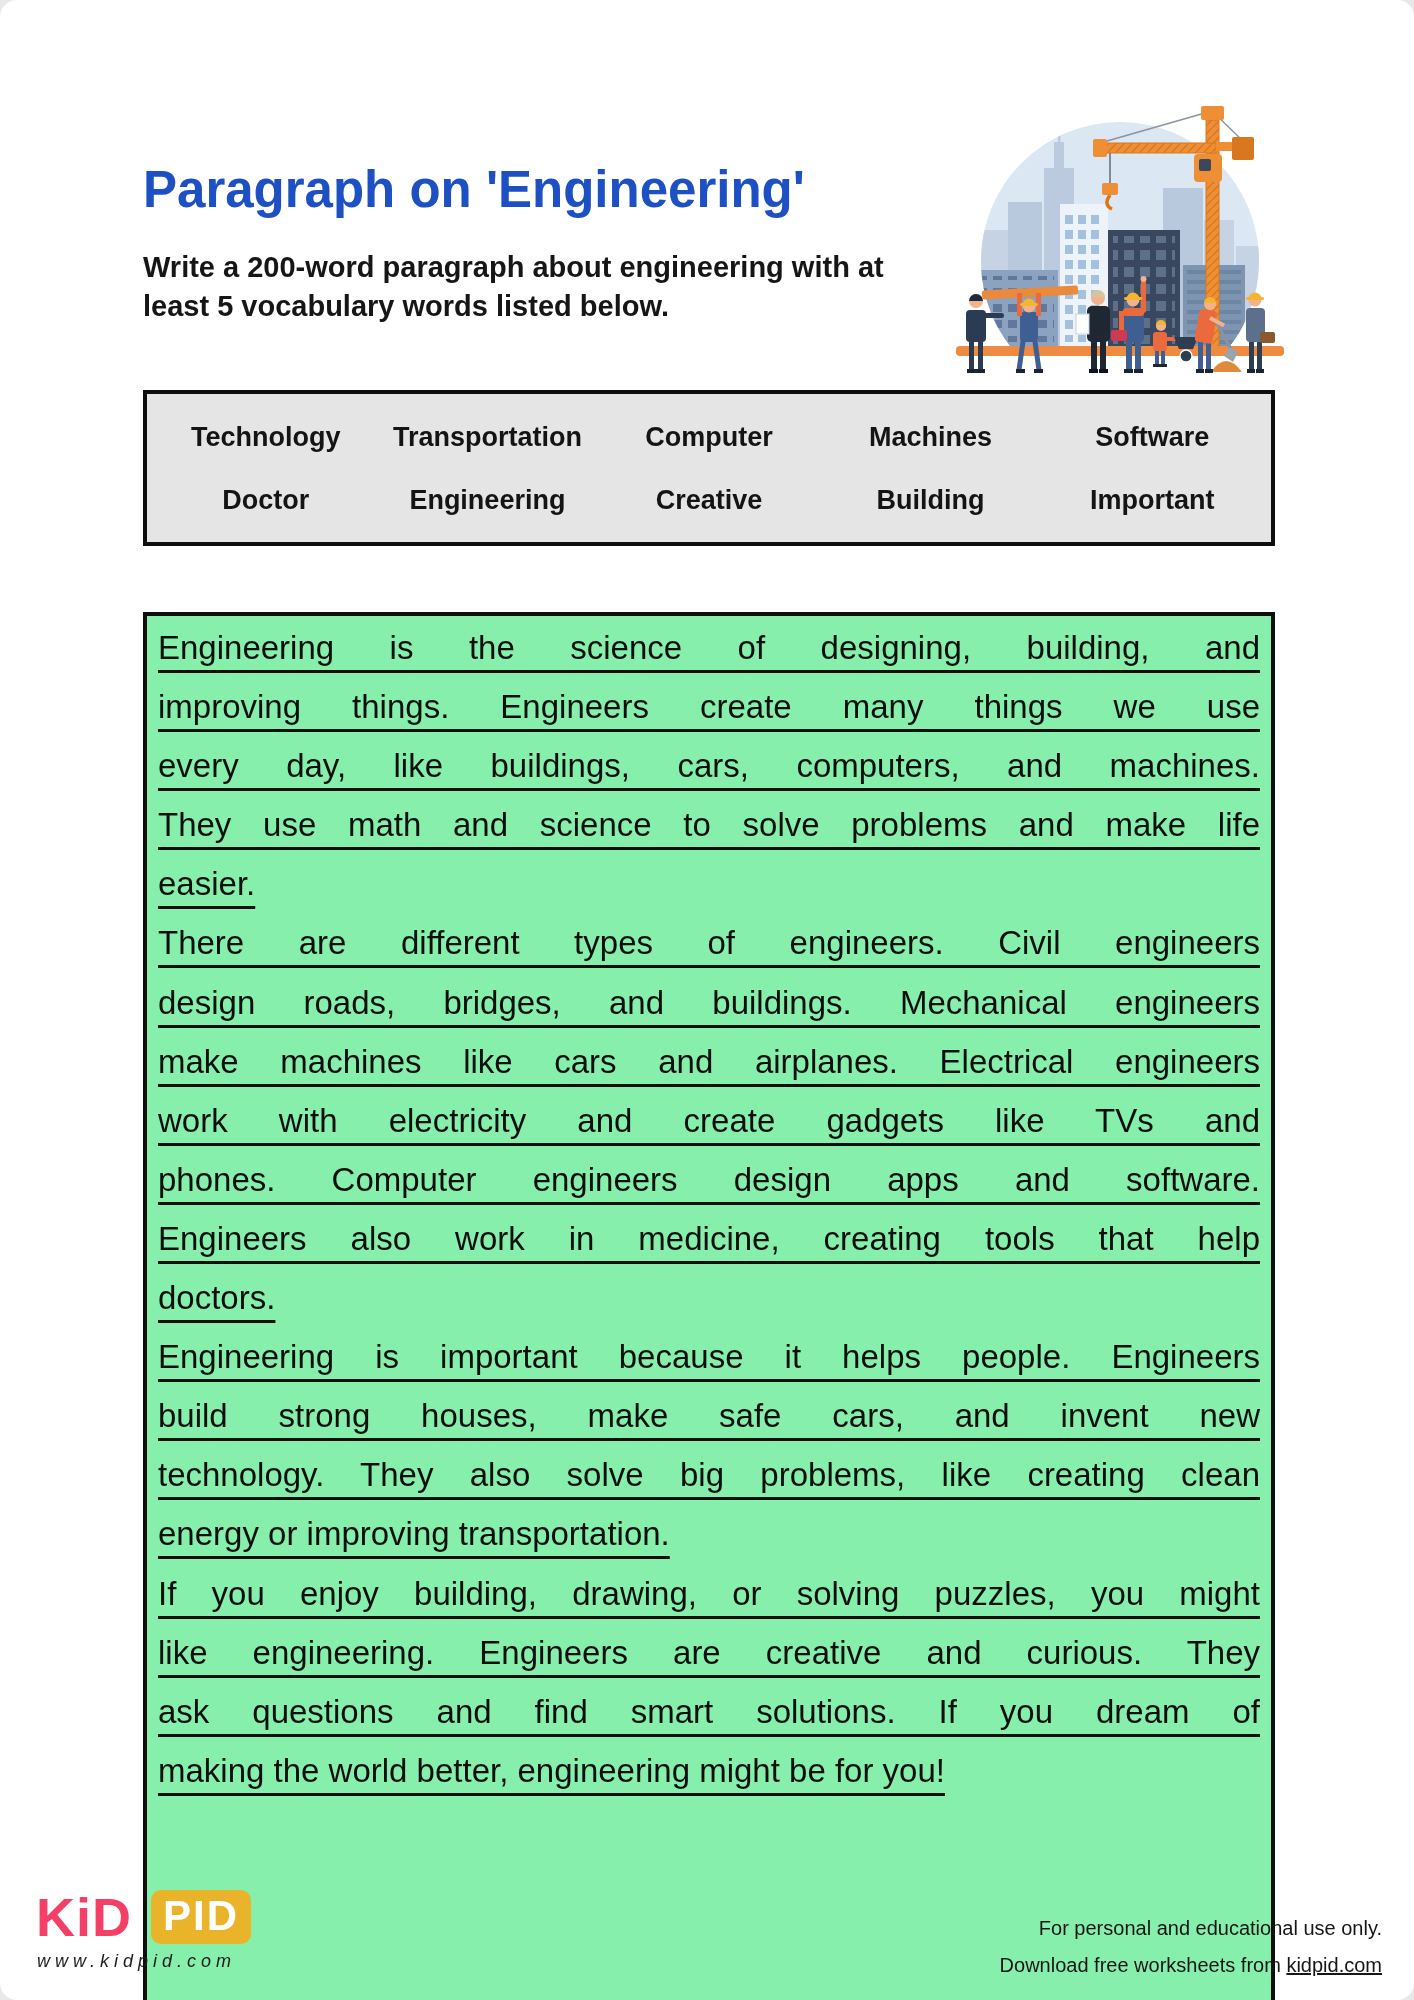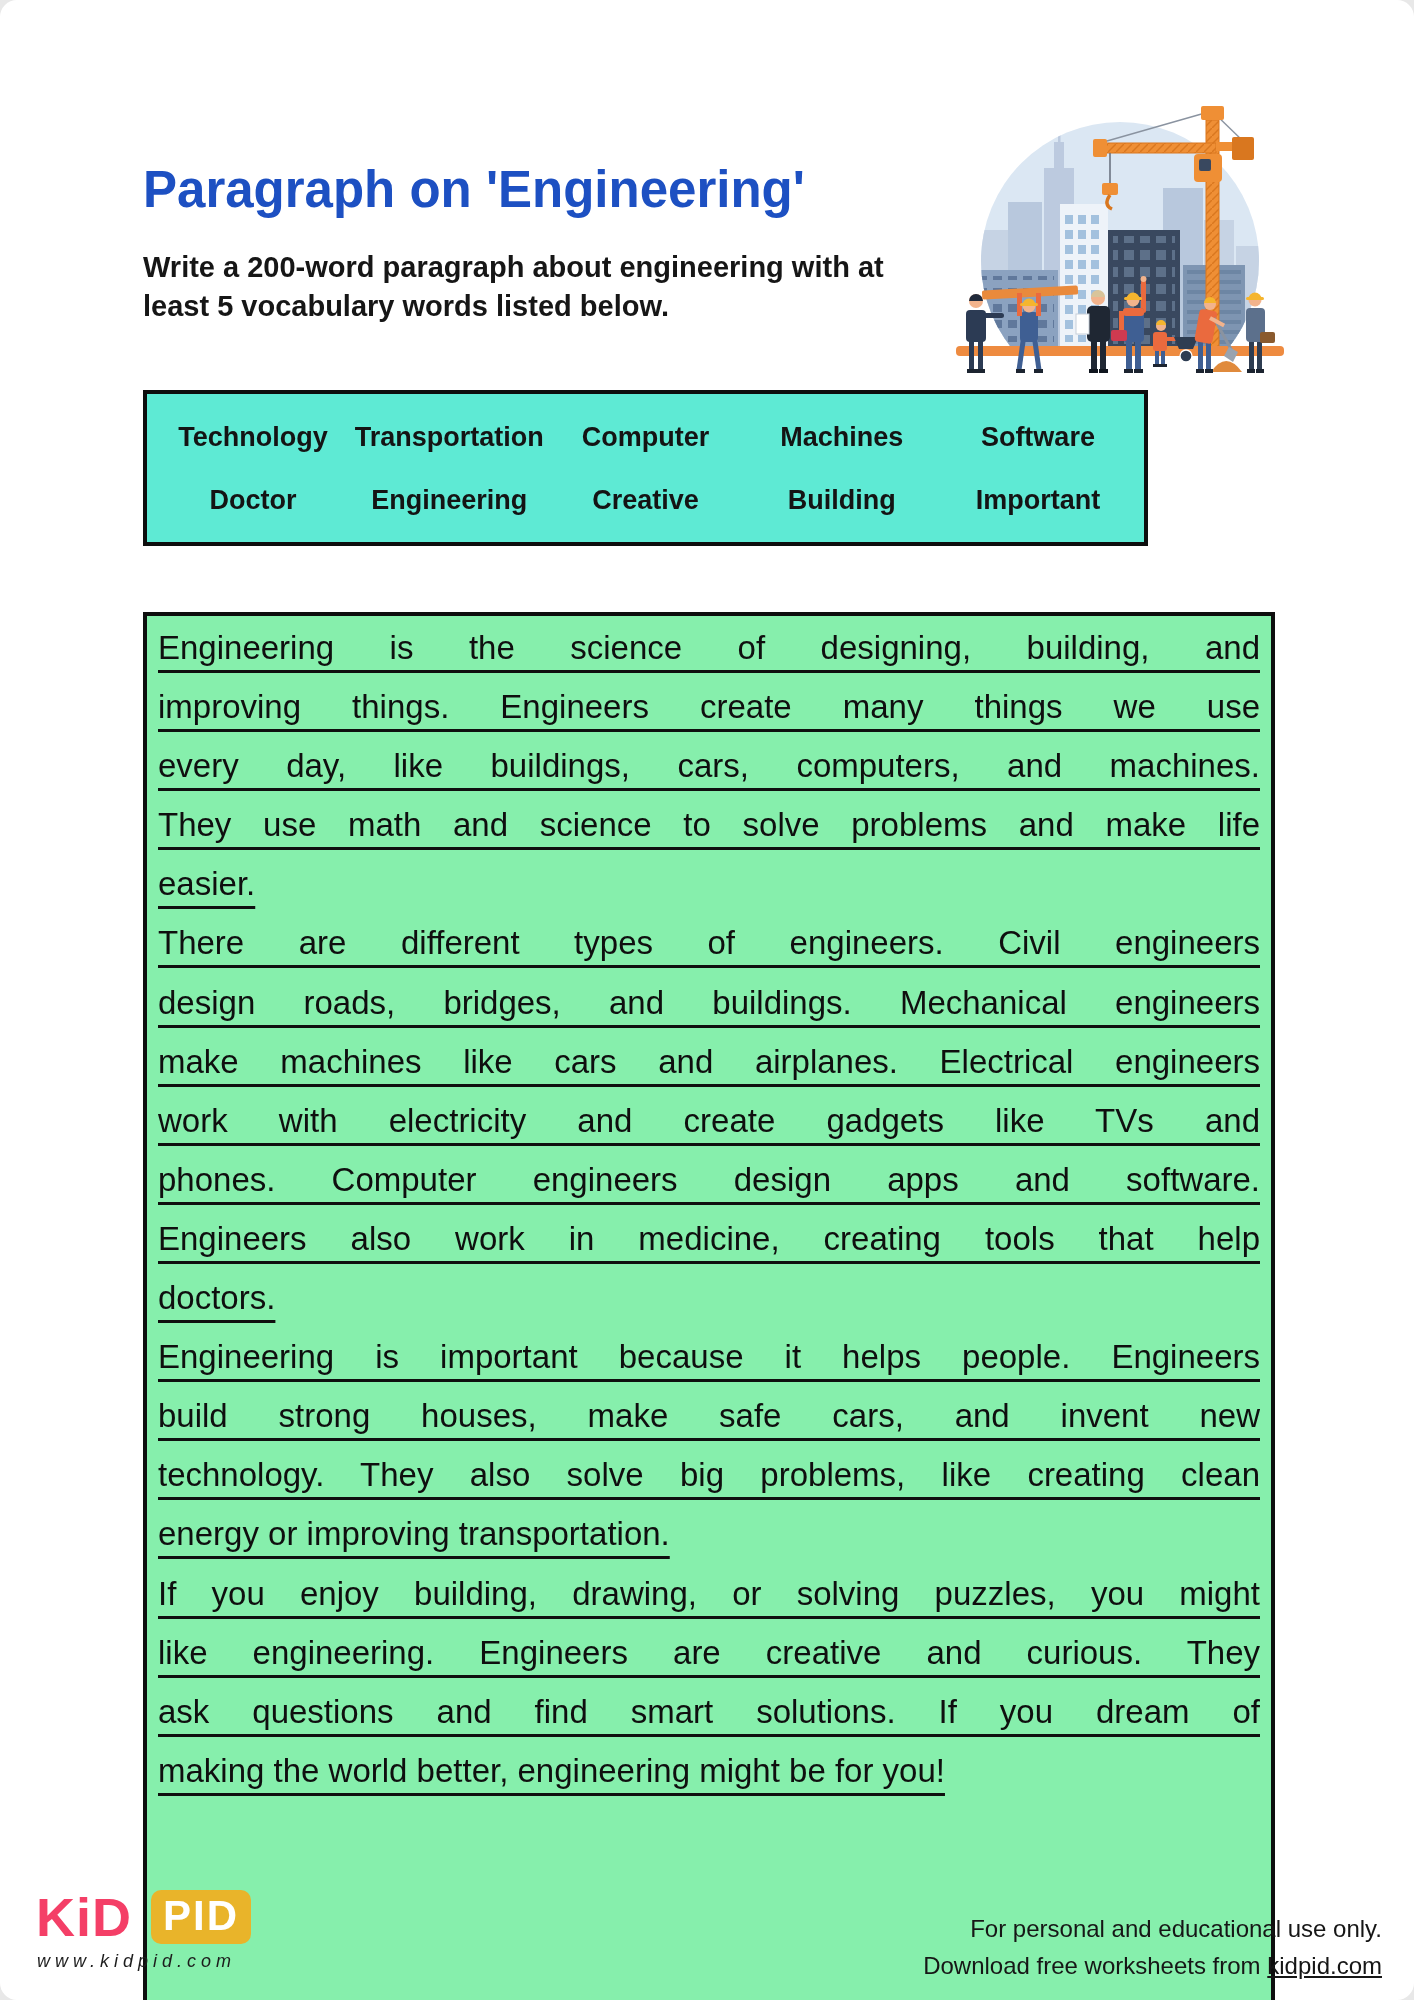--- a/index.html
+++ b/index.html
@@ -12,22 +12,22 @@
     position:absolute;left:143px;top:160px;margin:0;
     font-size:51px;font-weight:700;color:#1d50c2;letter-spacing:0px;white-space:nowrap;
   }
   .subtitle{
     position:absolute;left:143px;top:248px;
     font-size:29px;font-weight:700;color:#161616;line-height:39px;
   }
   .illus{position:absolute;left:948px;top:80px;}
   
   .vocab-box{
-    position:absolute;left:143px;top:390px;width:1005px;height:156px;
-    border:4px solid #0e0e0e;box-sizing:border-box;background:#5eead4;
+    position:absolute;left:143px;top:390px;width:1132px;height:156px;
+    border:4px solid #0e0e0e;box-sizing:border-box;background:#e5e5e5;
   }
   .vocab-grid{
     display:grid;grid-template-columns:repeat(5,1fr);grid-template-rows:1fr 1fr;
     height:100%;box-sizing:border-box;padding:12px 8px 10px;align-items:center;
   }
   .vocab-word{
     text-align:center;font-size:27px;font-weight:700;color:#141414;white-space:nowrap;
   }
   
   .essay-box{
@@ -45,21 +45,21 @@
   
   .logo{position:absolute;left:36px;top:1886px;display:flex;align-items:center;}
   .logo-kid{font-size:54px;font-weight:700;color:#f43f67;letter-spacing:1px;}
   .logo-pid{
     margin-left:19px;background:#e9b42a;color:#ffffff;font-weight:700;
     font-size:42px;padding:2px 12px 4px;border-radius:10px;letter-spacing:2px;
   }
   .site{position:absolute;left:37px;top:1951px;font-size:18px;letter-spacing:5px;color:#1c1c1c;font-style:italic;}
   .notice{
     position:absolute;right:32px;top:1910px;text-align:right;
-    font-size:24px;line-height:37px;color:#161616;
+    font-size:20px;line-height:37px;color:#161616;
   }
   .notice-link{text-decoration:underline;cursor:pointer;}
 </style>
 </head>
 <body>
 
 <div class="page">
 
   <h1 class="title">Paragraph on 'Engineering'</h1>
 

